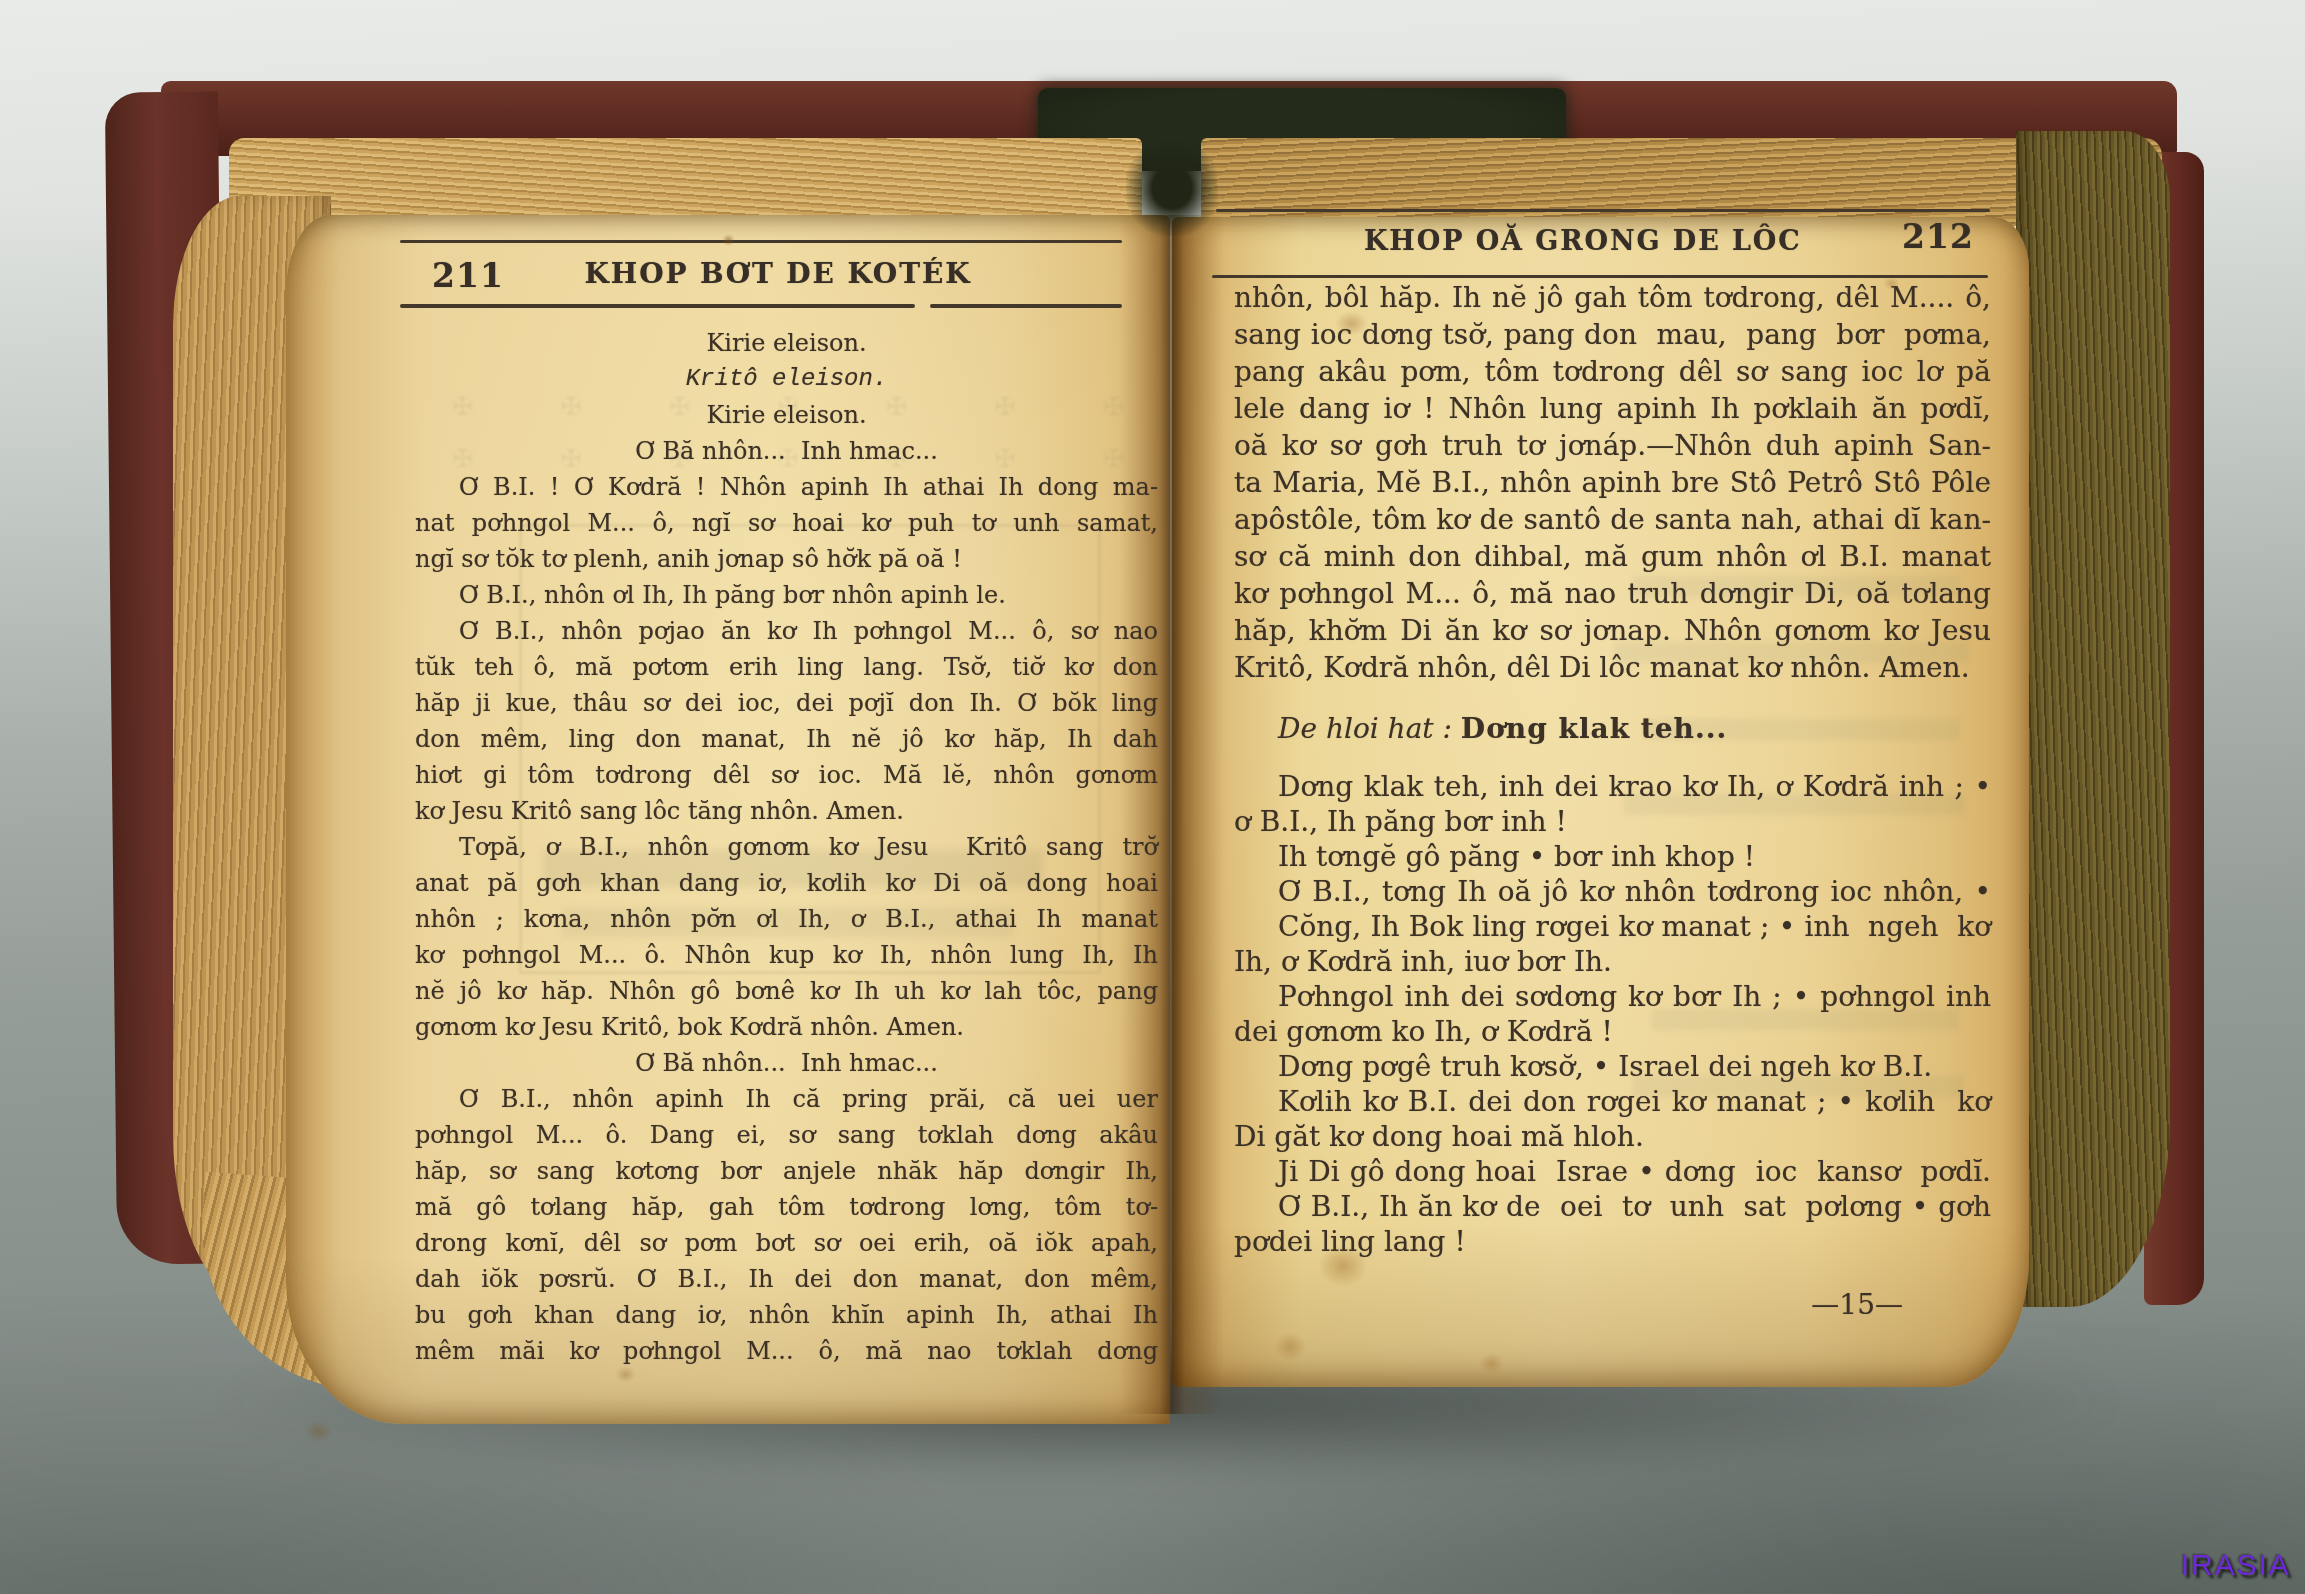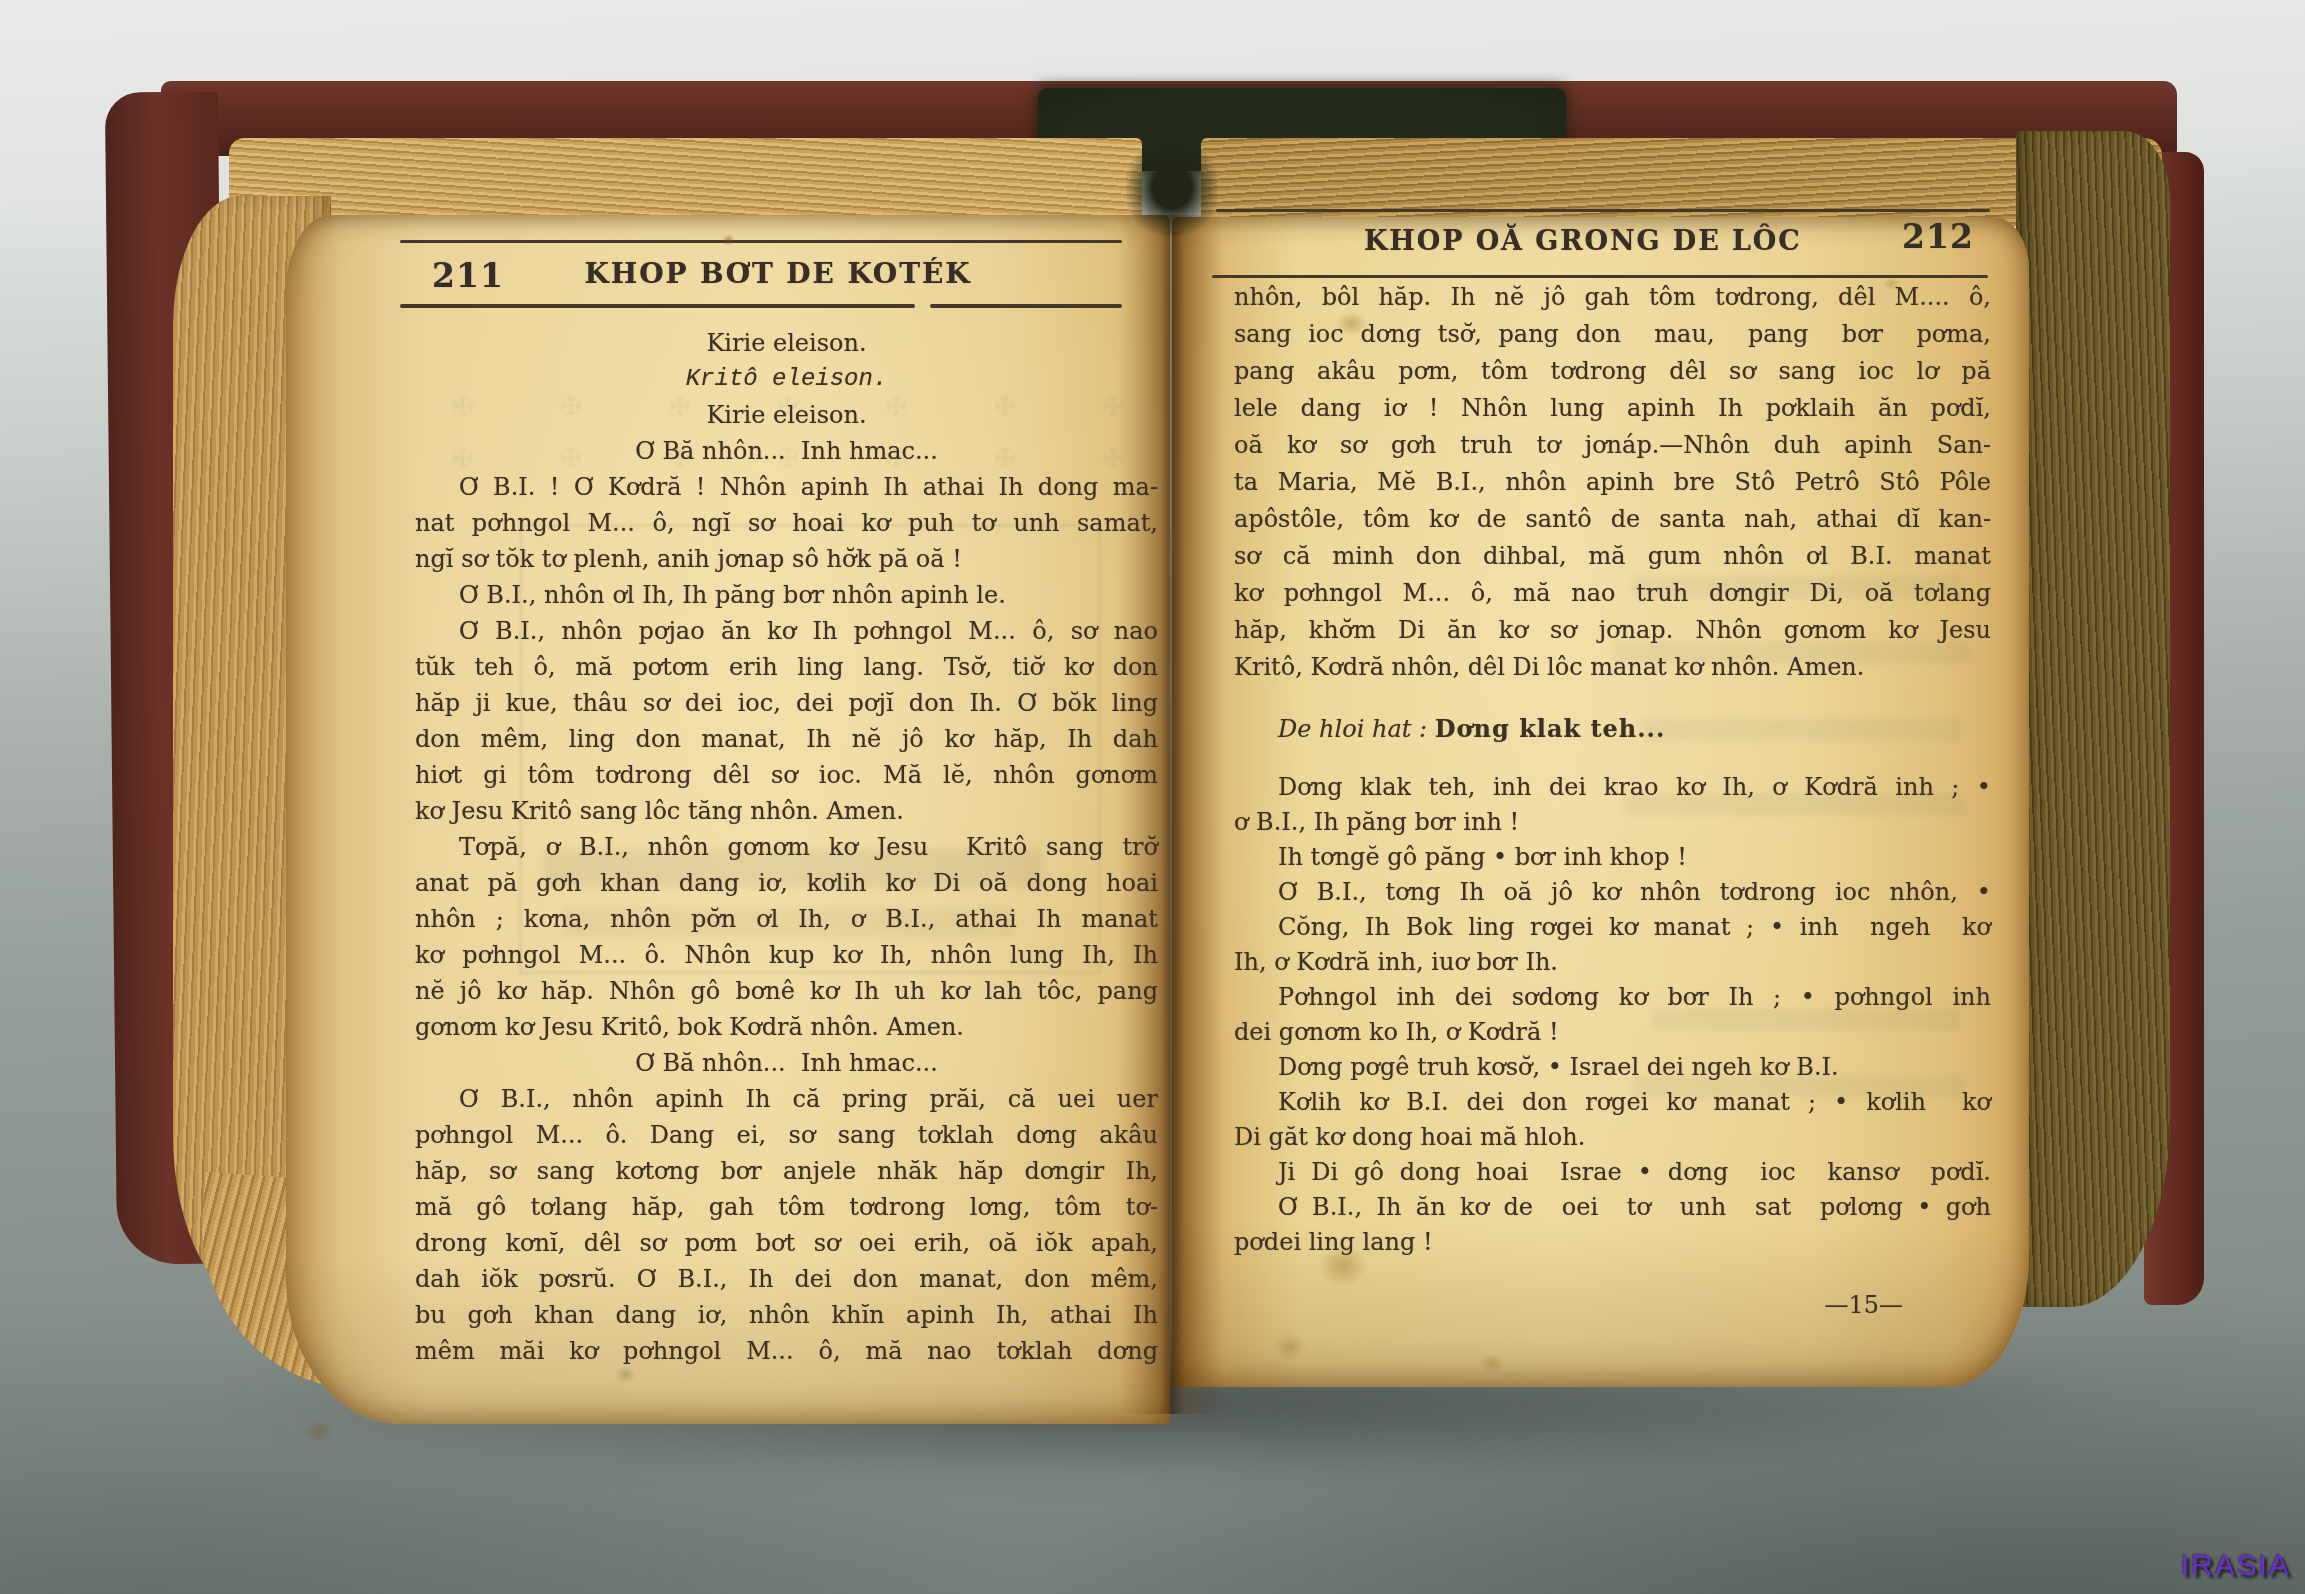--- a/index.html
+++ b/index.html
@@ -73,21 +73,21 @@
 
   
   .rule{position:absolute;background:#43382а;background:#43382a;z-index:6;border-radius:1.9px;}
   .hdr{position:absolute;z-index:6;font-weight:bold;color:#372f27;
     text-shadow:0 0 1px rgba(55,45,25,0.5);letter-spacing:1.9px;}
 
   
   .textcol{position:absolute;z-index:6;color:#3c3127;
     text-shadow:0 0 1px rgba(60,45,25,0.42);}
   #left-text{left:415px;top:325px;width:743px;font-size:24px;line-height:36px;}
-  #right-text{left:1234px;top:279px;width:757px;font-size:24px;line-height:37px;}
+  #right-text{left:1234px;top:279px;width:757px;font-size:28px;line-height:37px;}
   .line{white-space:pre-wrap;}
   .tight{line-height:35px;}
   .l-c{text-align:center;}
   .l-ci{text-align:center;font-style:italic;font-family:Liberation Mono, monospace;}
   .l-j{text-align:justify;text-align-last:justify;}
   .l-ij{text-align:justify;text-align-last:justify;text-indent:44px;}
   .l-ie{text-indent:44px;}
   .l-h{text-indent:44px;margin:24px 0 22px;}
   .l-h .it{font-style:italic;}
   .l-h .bd{font-weight:bold;letter-spacing:1px;}

